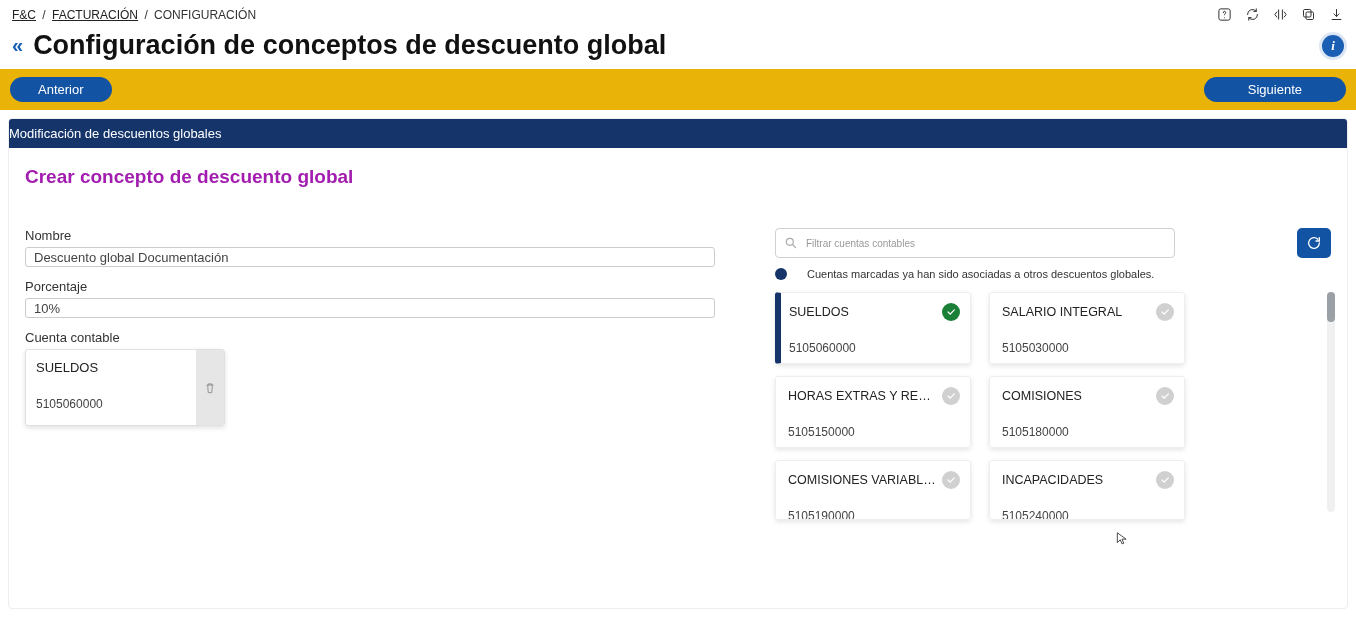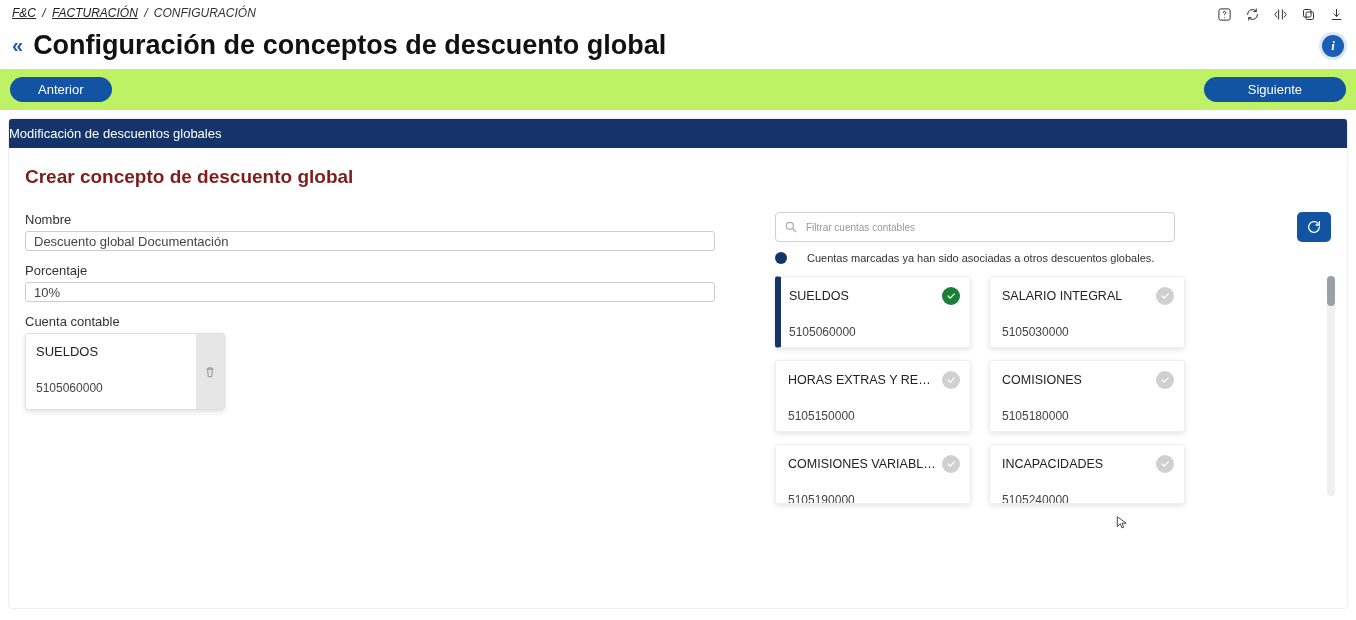--- a/index.html
+++ b/index.html
@@ -1,41 +1,41 @@
 <!DOCTYPE html>
 <html><head>
 <meta charset="utf-8">
 <style>
   * { box-sizing: border-box; margin: 0; padding: 0; }
   body { font-family: "Segoe UI", Arial, sans-serif; font-size: 13px; color: #222; background: #fff; width: 1356px; }
   
-  .topbar { display: flex; justify-content: space-between; align-items: flex-start; padding: 6px 12px 4px 12px; font-style: italic; }
+  .topbar { display: flex; justify-content: space-between; align-items: flex-end; padding: 6px 12px 4px 12px; }
   .breadcrumb { font-size: 12px; color: #333; }
   .breadcrumb a { color: #222; text-decoration: underline; cursor: pointer; font-weight: 500; }
   .breadcrumb .sep { margin: 0 3px; font-weight: normal; }
   
   .top-icons { display: flex; gap: 12px; align-items: center; }
   .top-icons .ticon { width: 16px; height: 16px; display: flex; align-items: center; justify-content: center; color: #333; cursor: pointer; }
   .top-icons svg { width: 15px; height: 15px; stroke: #333; stroke-width: 1.6; fill: none; }
   
   .title-row { display: flex; align-items: center; padding: 4px 12px 8px 12px; justify-content: space-between; }
   .title-left { display: flex; align-items: center; gap: 8px; }
   .back-chevrons { font-size: 20px; color: #1a5fb4; cursor: pointer; font-weight: bold; letter-spacing: -4px; margin-right: 6px;}
   .page-title { font-size: 27px; font-weight: 600; color: #111; }
   .info-badge { width: 22px; height: 22px; border-radius: 50%; background: #1a5fb4; color: #fff; display: flex; align-items: center; justify-content: center; font-style: italic; font-family: Georgia, serif; font-weight: bold; font-size: 13px; box-shadow: 0 0 0 3px rgba(26,95,180,0.15); cursor: pointer; }
   
-  .nav-row { background: #bef264; padding: 8px 10px; display: flex; justify-content: space-between; }
+  .nav-row { background: #eab308; padding: 8px 10px; display: flex; justify-content: space-between; }
   .nav-btn { background: #1253a3; color: #fff; border: none; padding: 5px 28px; border-radius: 14px; font-size: 13px; cursor: pointer; }
   .nav-btn.next { padding: 5px 44px; }
   
   .panel { margin: 8px 8px 12px 8px; border: 1px solid #eee; border-radius: 4px; overflow: hidden; }
   .panel-header { background: #15356a; color: #fff; font-weight: 500; font-size: 13px; padding: 7px 0; }
   .panel-body { padding: 18px 16px 40px 16px; min-height: 460px; }
   
-  .section-title { color: #7f1d1d; font-size: 19px; font-weight: 600; margin-bottom: 24px; }
+  .section-title { color: #a21caf; font-size: 19px; font-weight: 600; margin-bottom: 40px; }
   
   .columns { display: flex; gap: 60px; }
   .col-left { flex: 0 0 690px; }
   .col-right { flex: 1; position: relative; }
   
   .form-group { margin-bottom: 12px; }
   .form-label { font-size: 13px; color: #333; margin-bottom: 4px; display: block; }
   .form-input { width: 100%; padding: 9px 8px; font-size: 13px; border: 1px solid #ccc; border-radius: 3px; color: #444; height: 16px; }
   
   .account-chip { display: flex; width: 200px; border: 1px solid #e0e0e0; border-radius: 3px; box-shadow: 0 2px 5px rgba(0,0,0,0.12); margin-top: 4px; }

